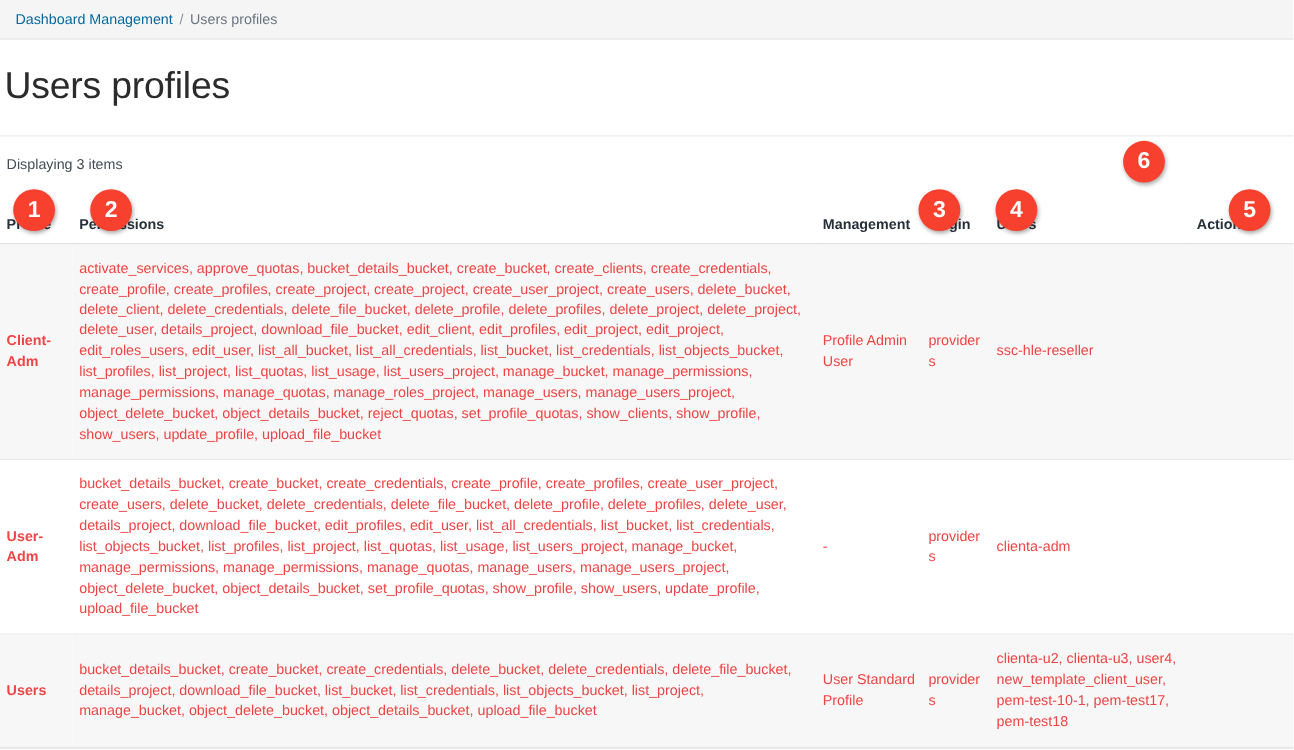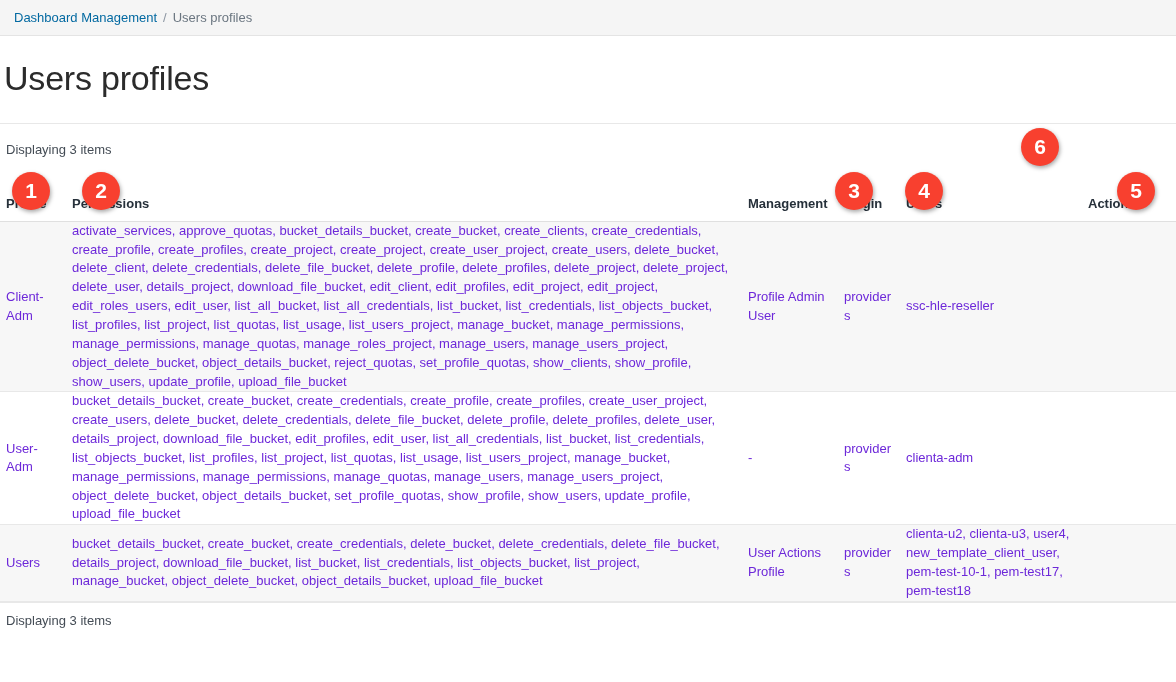--- a/index.html
+++ b/index.html
@@ -101,31 +101,31 @@
     border-bottom: 1px solid #e0e0e0;
   }
   th.col-profile     { width: 66px;  padding-left: 4px; }
   th.col-permissions { width: 676px; }
   th.col-description { width: 96px; }
   th.col-origin      { width: 62px; }
   th.col-users       { width: 182px; }
   th.col-actions     { width: 94px; text-align: right; padding-right: 8px; }
 
   table.data-table tbody td {
-    padding: 0 6px;
+    padding: 13px 6px;
     vertical-align: middle;
-    color: #6d28d9;
+    color: #ef4444;
     line-height: 1.45;
     border-bottom: 1px solid #e8e8e8;
     word-wrap: break-word;
     overflow-wrap: break-word;
   }
   tbody tr.row-odd td { background: #f7f7f7; }
   tbody tr.row-even td { background: #ffffff; }
-  td.cell-profile { padding-left: 4px; }
+  td.cell-profile { padding-left: 4px; font-weight: bold; }
   td.cell-permissions { padding-left: 8px; padding-right: 10px; }
   td.cell-actions { text-align: right; padding-right: 8px; }
 
   
   .table-footer {
     padding: 10px 0 0 6px;
     font-size: 13px;
     color: #444c55;
     border-top: 1px solid #e8e8e8;
   }
@@ -189,21 +189,21 @@
       <td class="cell-profile">User-Adm</td>
       <td class="cell-permissions">bucket_details_bucket, create_bucket, create_credentials, create_profile, create_profiles, create_user_project, create_users, delete_bucket, delete_credentials, delete_file_bucket, delete_profile, delete_profiles, delete_user, details_project, download_file_bucket, edit_profiles, edit_user, list_all_credentials, list_bucket, list_credentials, list_objects_bucket, list_profiles, list_project, list_quotas, list_usage, list_users_project, manage_bucket, manage_permissions, manage_permissions, manage_quotas, manage_users, manage_users_project, object_delete_bucket, object_details_bucket, set_profile_quotas, show_profile, show_users, update_profile, upload_file_bucket</td>
       <td class="cell-description">-</td>
       <td class="cell-origin">providers</td>
       <td class="cell-users">clienta-adm</td>
       <td class="cell-actions"></td>
     </tr>
     <tr class="row-odd">
       <td class="cell-profile">Users</td>
       <td class="cell-permissions">bucket_details_bucket, create_bucket, create_credentials, delete_bucket, delete_credentials, delete_file_bucket, details_project, download_file_bucket, list_bucket, list_credentials, list_objects_bucket, list_project, manage_bucket, object_delete_bucket, object_details_bucket, upload_file_bucket</td>
-      <td class="cell-description">User Actions Profile</td>
+      <td class="cell-description">User Standard Profile</td>
       <td class="cell-origin">providers</td>
       <td class="cell-users">clienta-u2, clienta-u3, user4, new_template_client_user, pem-test-10-1, pem-test17, pem-test18</td>
       <td class="cell-actions"></td>
     </tr>
   </tbody>
 </table>
 
 <div class="table-footer">Displaying 3 items</div>
 
 <div class="badge" style="left:12px;  top:172px;">1</div>

